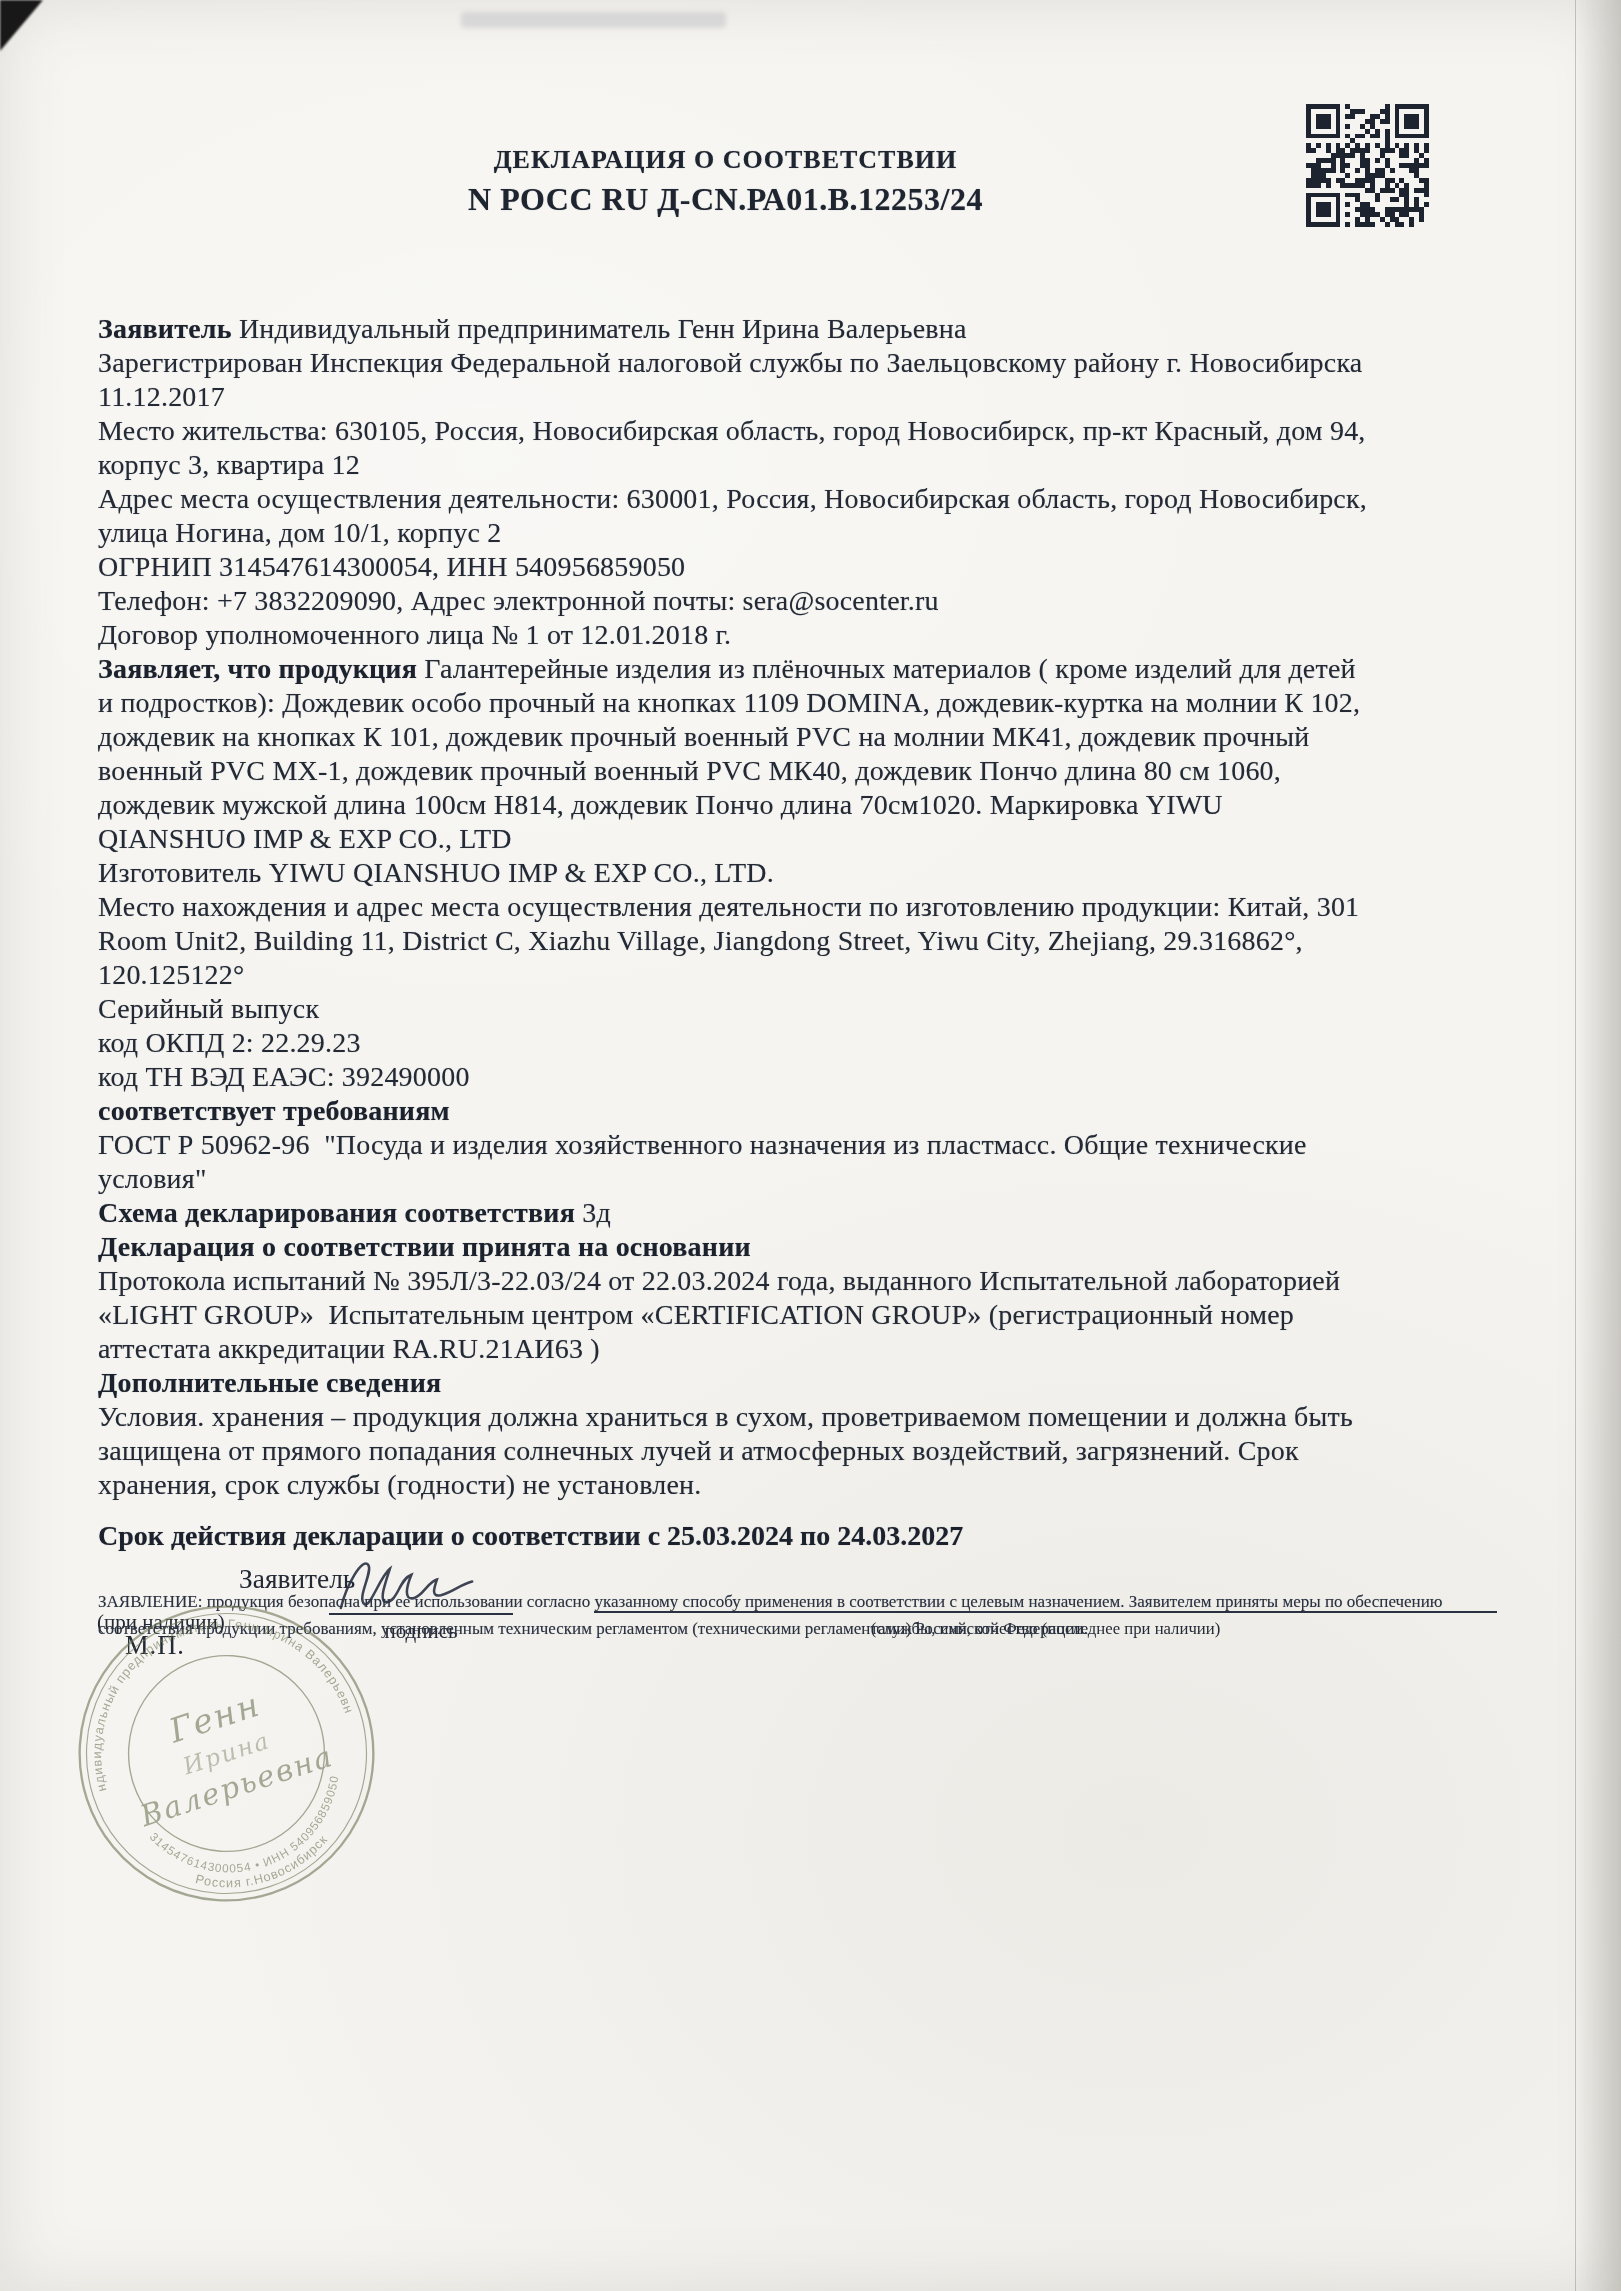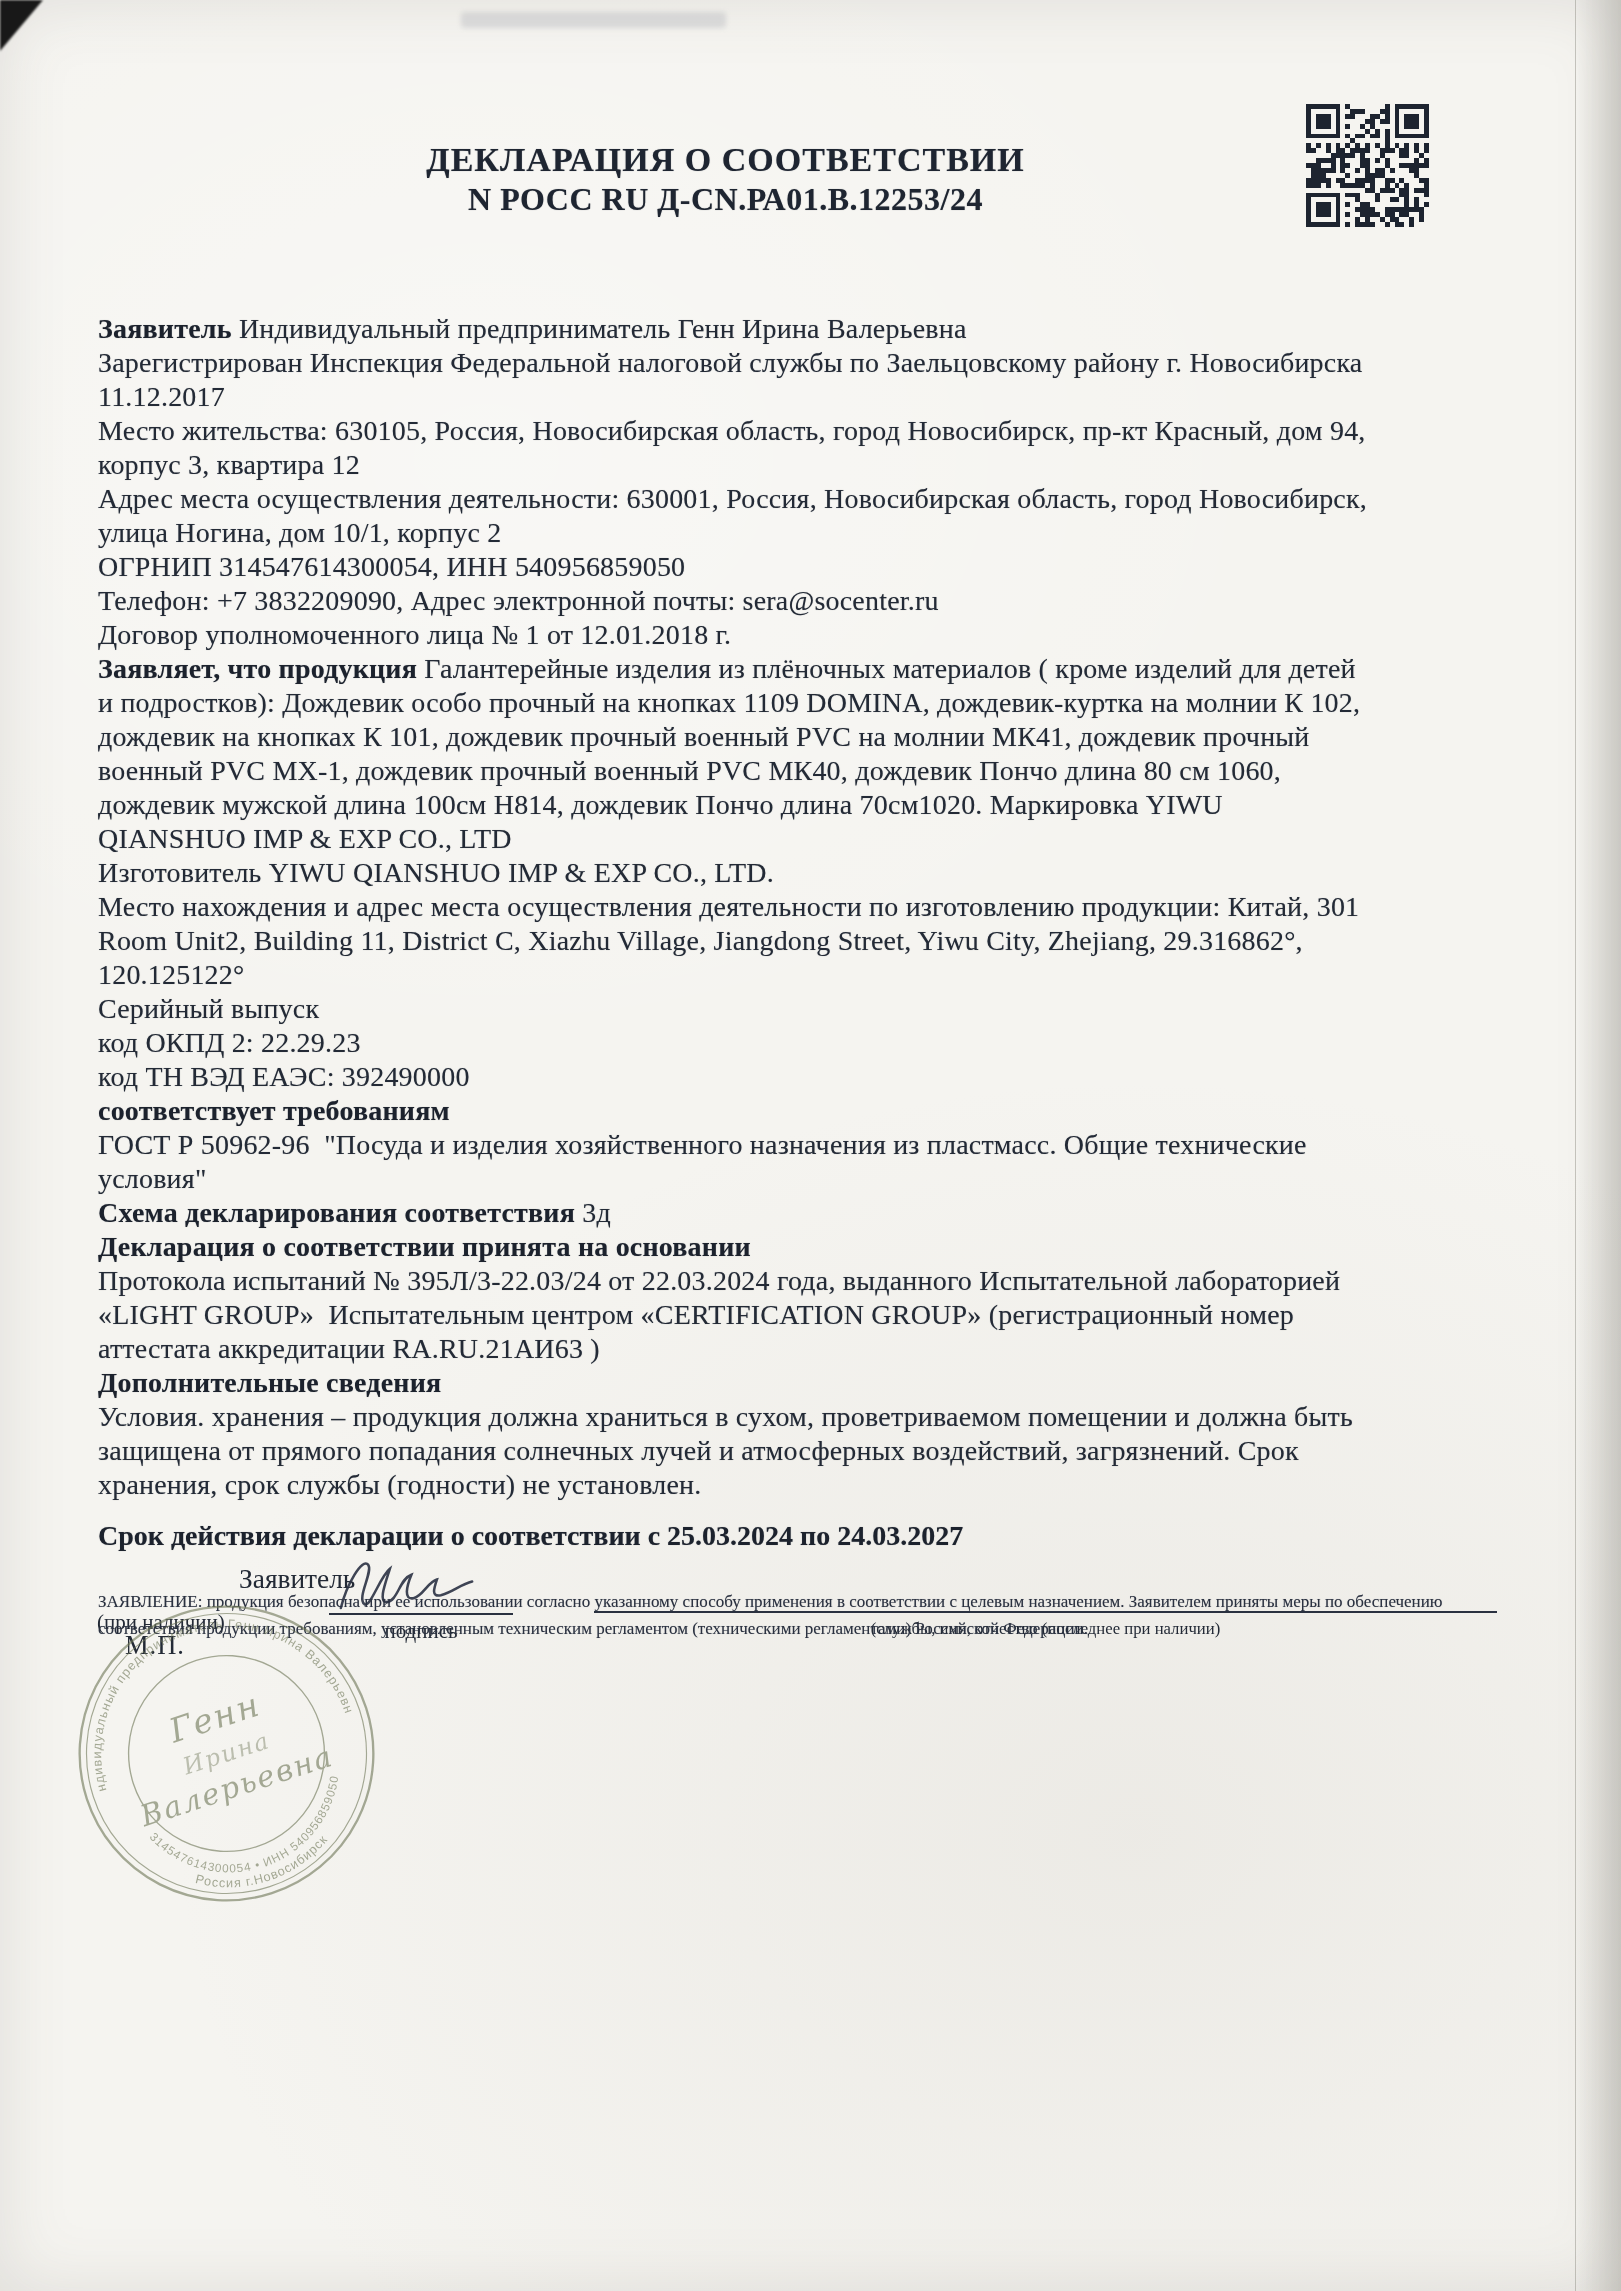--- a/index.html
+++ b/index.html
@@ -31,21 +31,21 @@
     position:absolute;left:461px;top:11.8px;width:265px;height:16.7px;
     background:rgba(120,126,138,.20);
     border-radius:3.9px;filter:blur(2.9px);
   }
   .qr{position:absolute;left:1306px;top:104px;width:123px;height:123px;}
   .header{
     position:absolute;left:0;top:139px;width:1451px;
     text-align:center;font-weight:bold;color:#1e2531;
     text-shadow:0 0 1px rgba(30,37,49,.45);
   }
-  .header .title{font-size:34px;letter-spacing:1px;line-height:41px;}
+  .header .title{font-size:26px;letter-spacing:1px;line-height:41px;}
   .header .number{font-size:32px;letter-spacing:0.5px;line-height:39px;}
   .body-lines{
     position:absolute;left:98px;top:312px;width:1411px;
     font-size:28px;line-height:34px;letter-spacing:0.2px;
     text-shadow:0 0 1px rgba(35,42,54,.35);
     white-space:pre;
   }
   .body-lines .line{height:34px;overflow:visible;}
   .body-lines b{color:#1c222d;}
   .validity{

